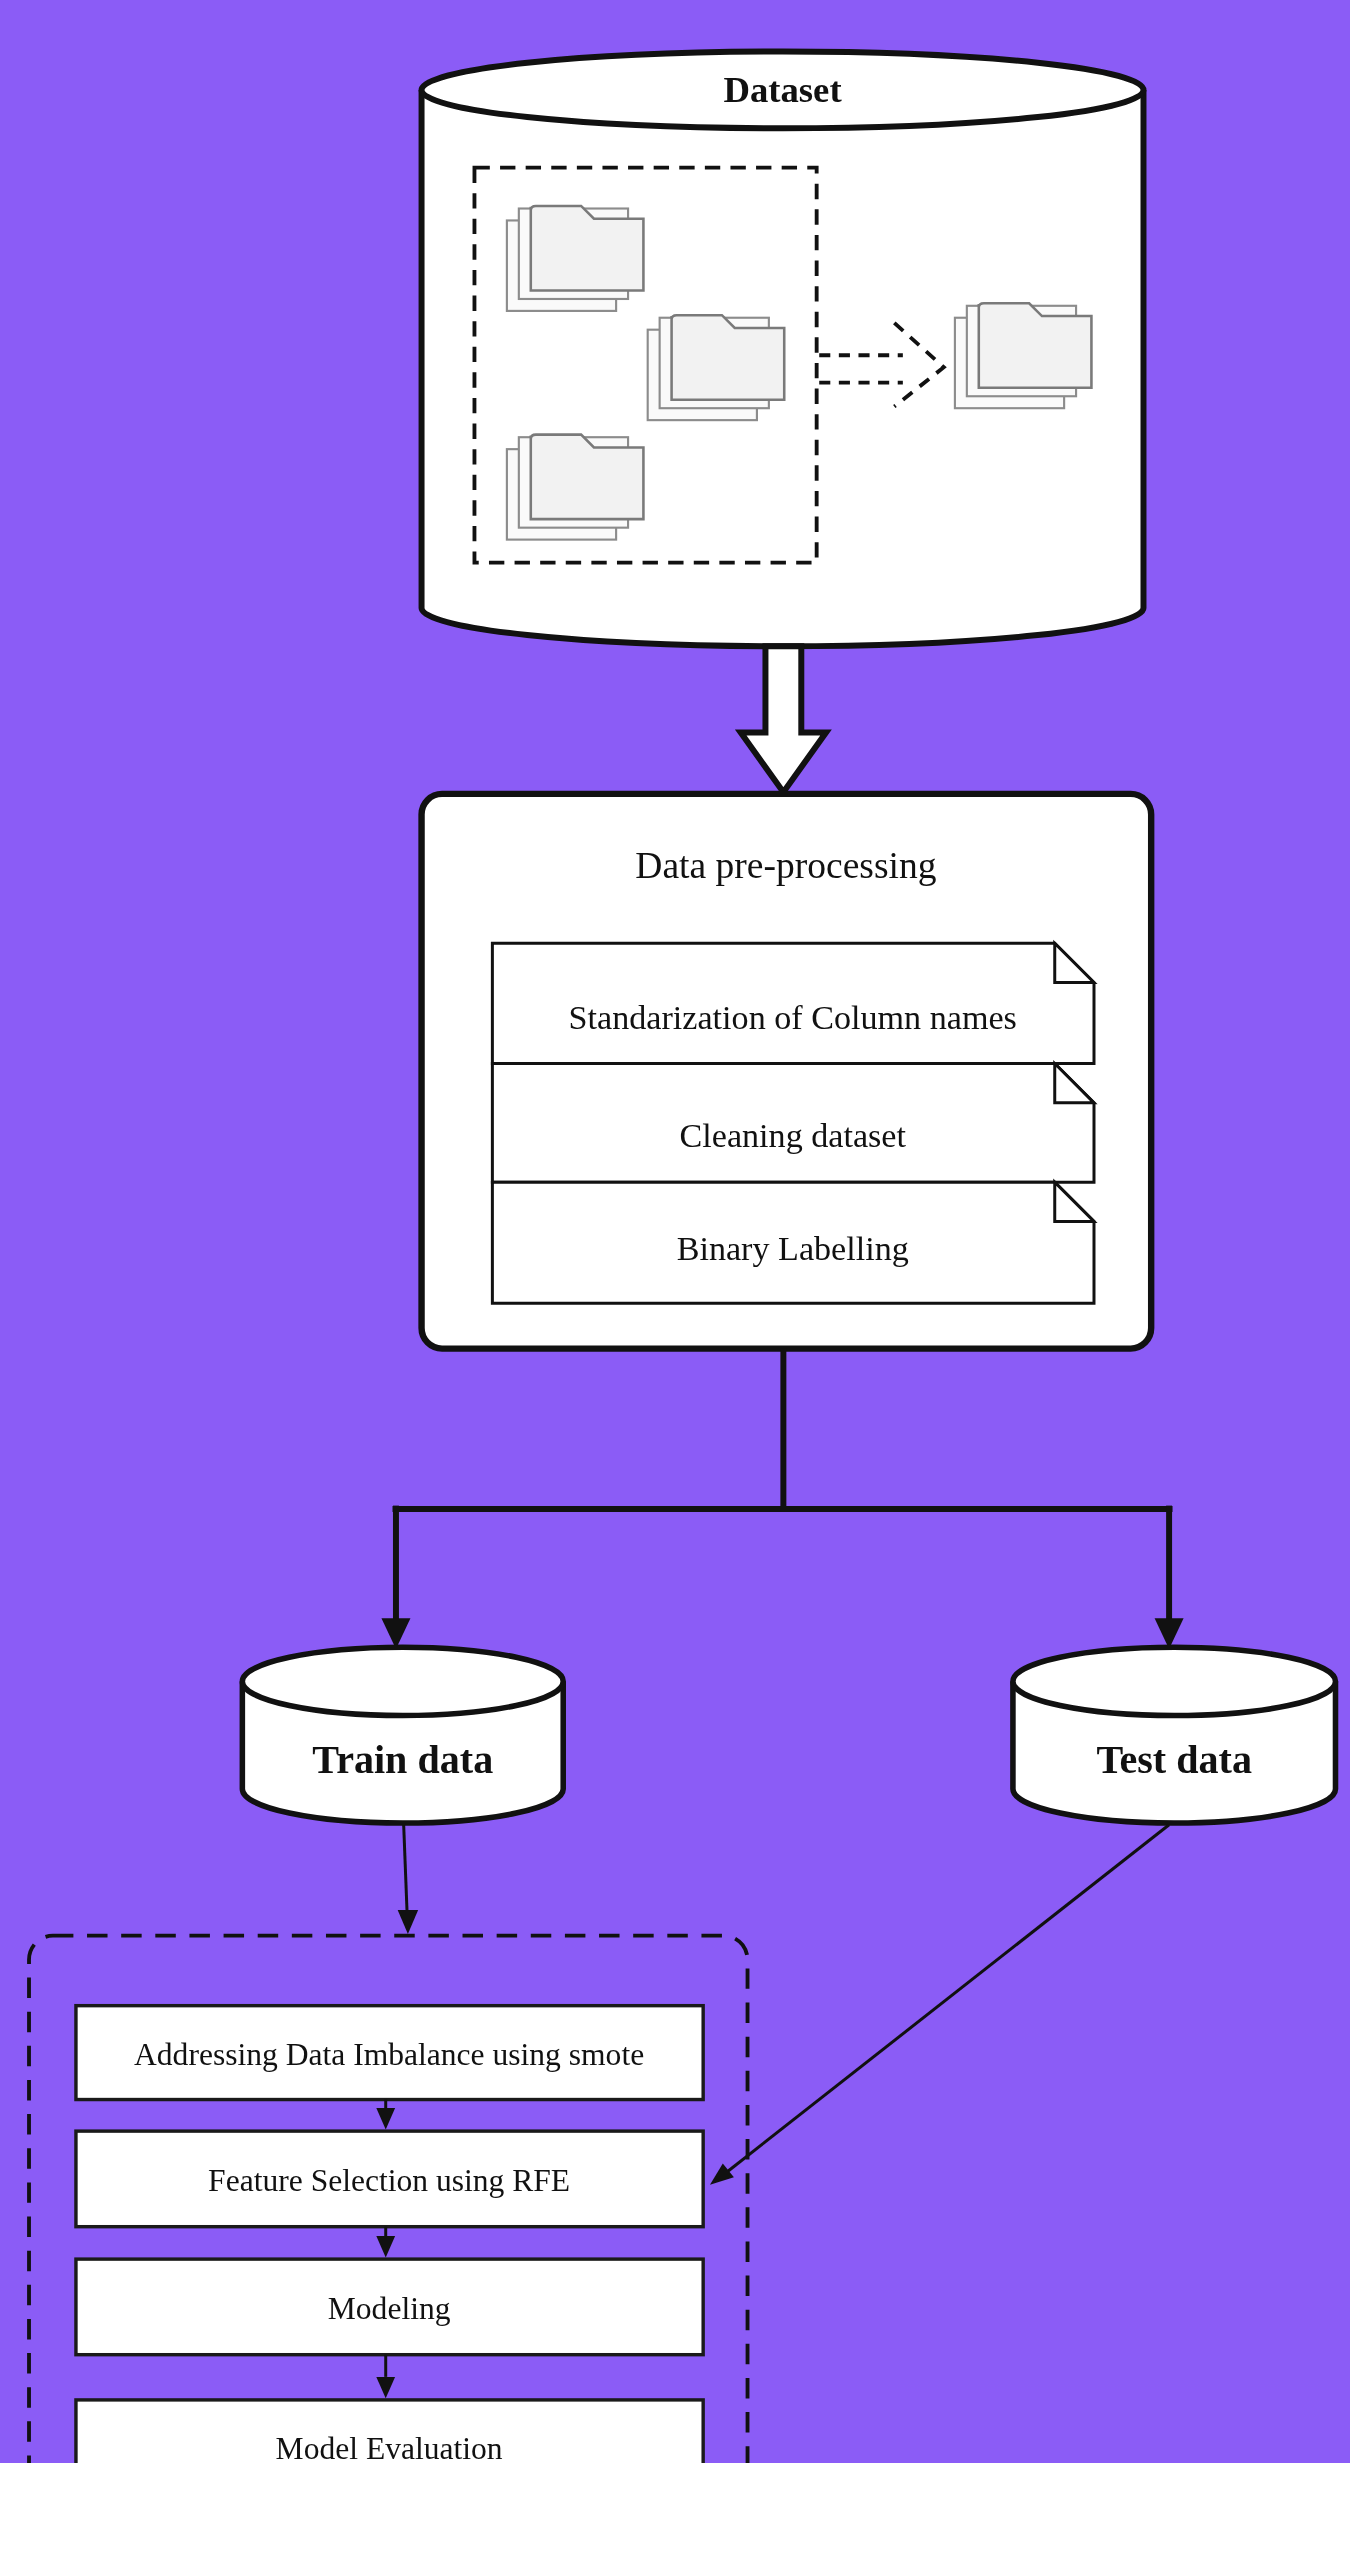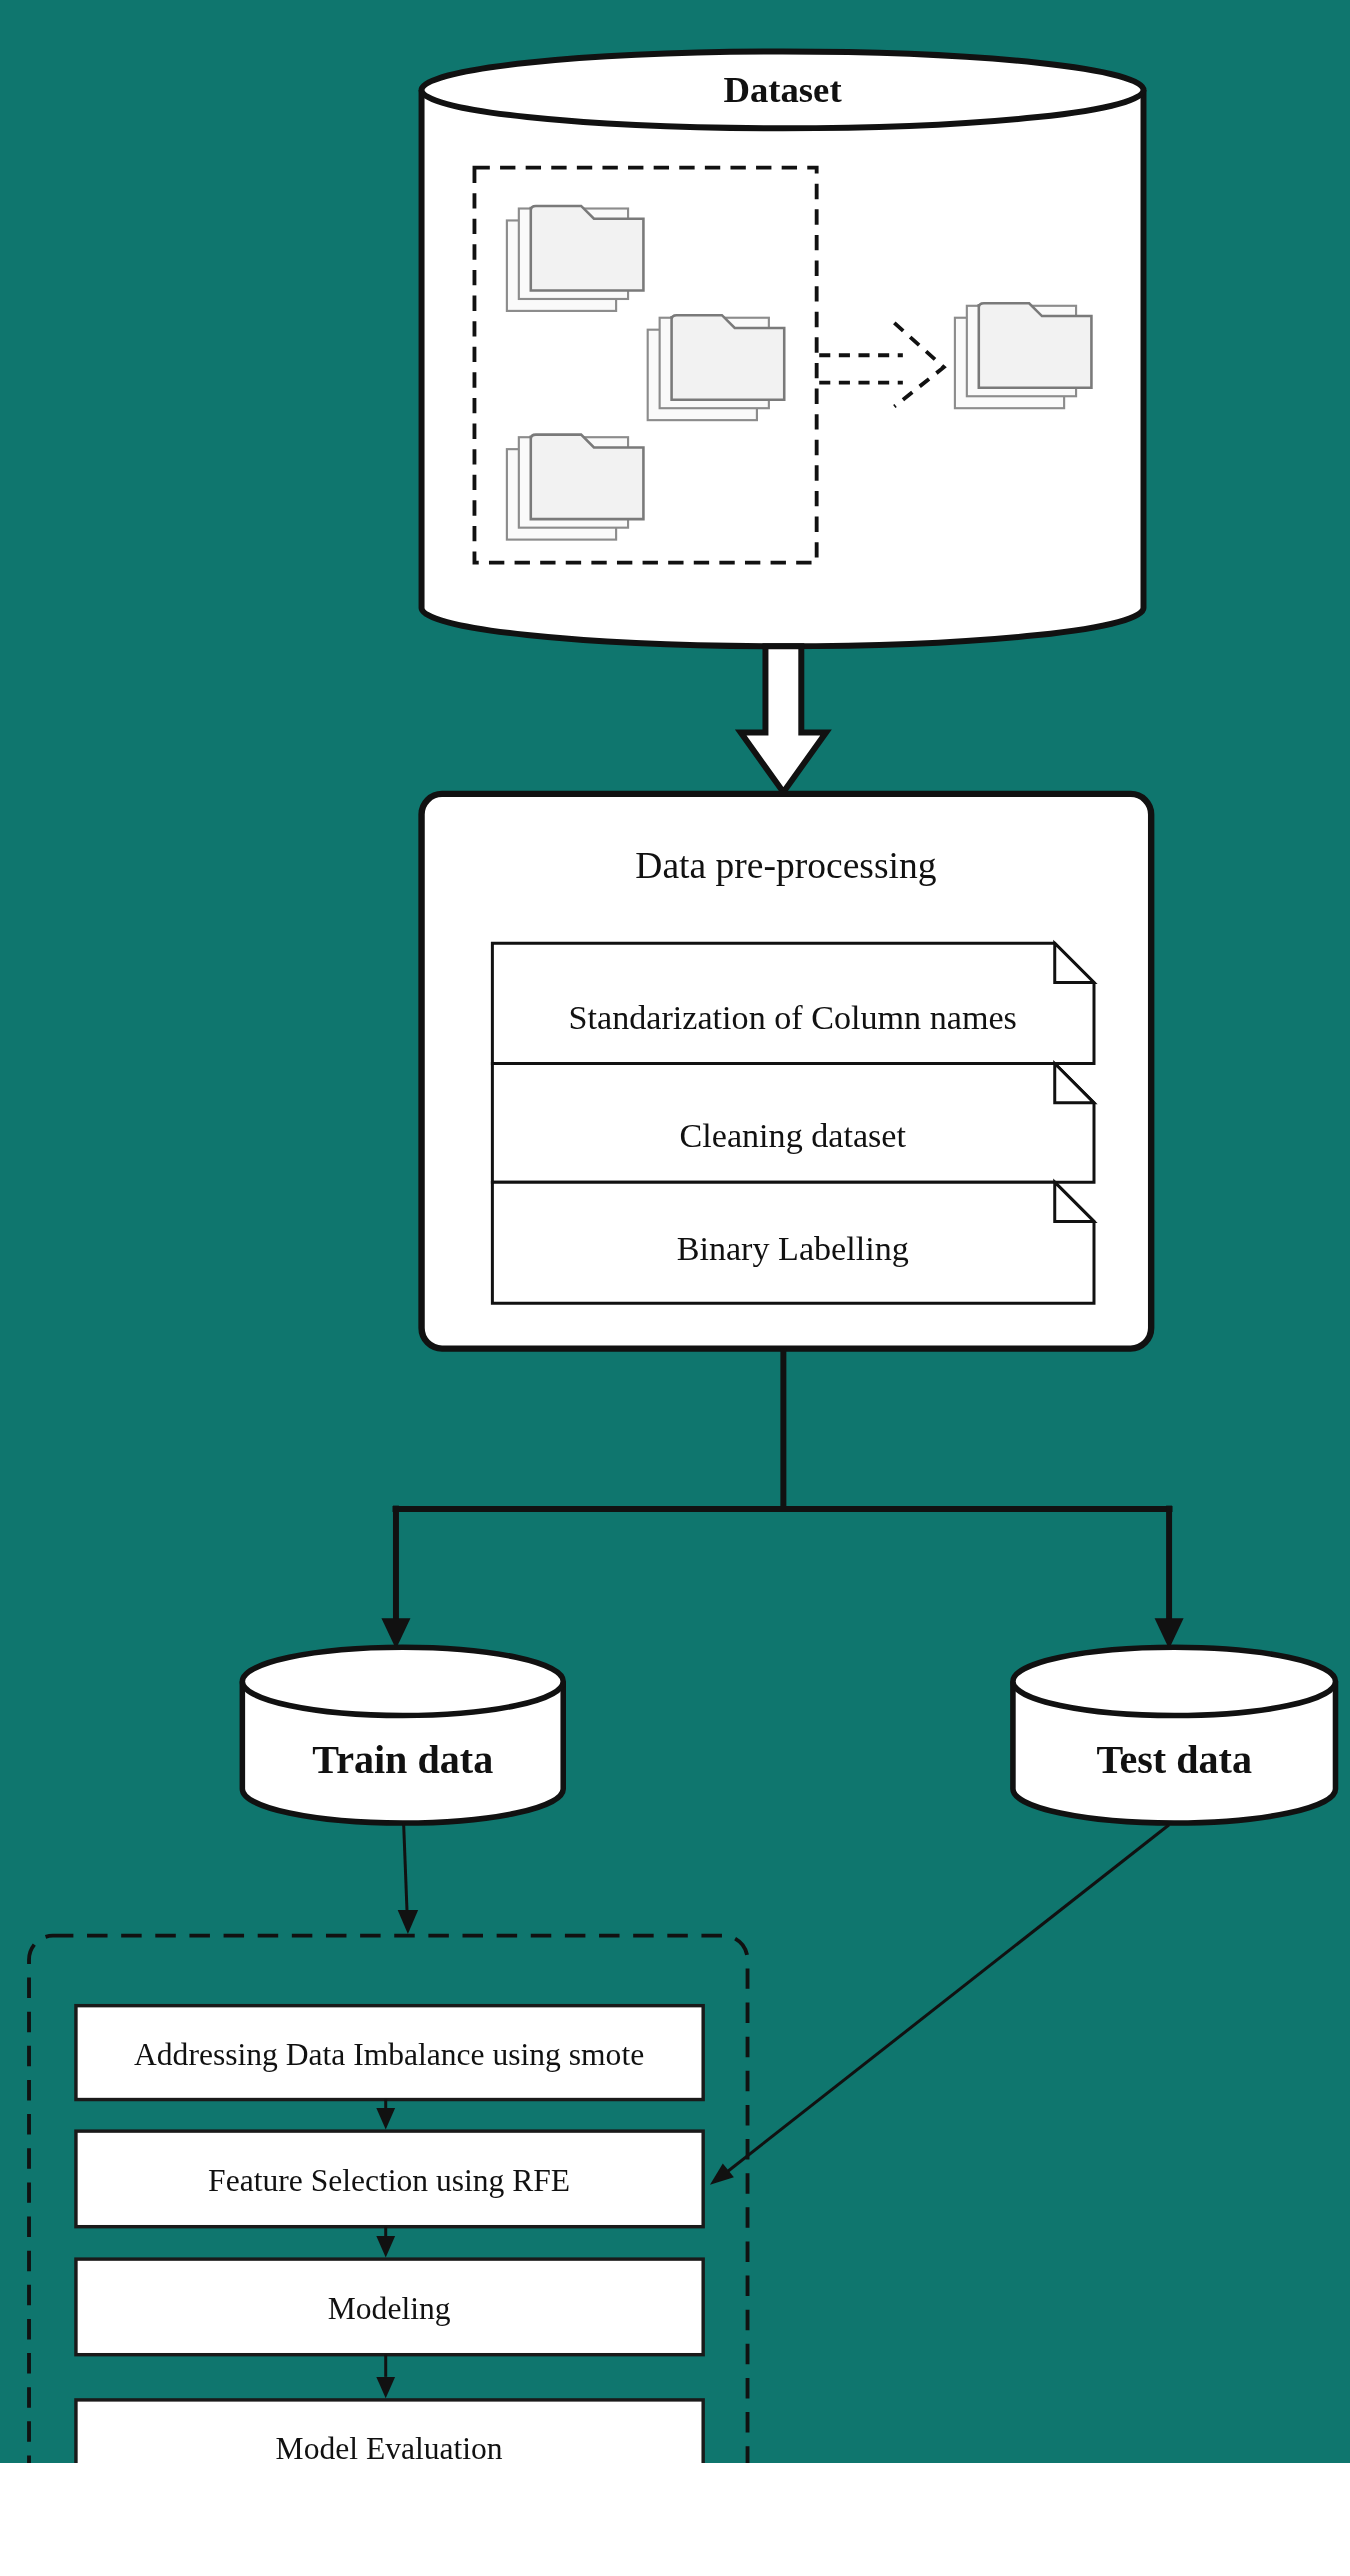--- a/index.html
+++ b/index.html
@@ -4,21 +4,21 @@
 <style>
   html, body {
     margin: 0;
     padding: 0;
     background: #ffffff;
   }
   .canvas {
     position: relative;
     width: 1350px;
     height: 2463px;
-    background: #0f766e;
+    background: #8b5cf6;
     font-family: "Liberation Serif", "DejaVu Serif", serif;
   }
   svg { position: absolute; top: 0; left: 0; }
   text {
     font-family: "Liberation Serif", "DejaVu Serif", serif;
     fill: #111111;
   }
   .title-bold { font-weight: bold; font-size: 43px; }
   .cyl-label  { font-weight: bold; font-size: 47px; }
   .box-title  { font-size: 44px; }

